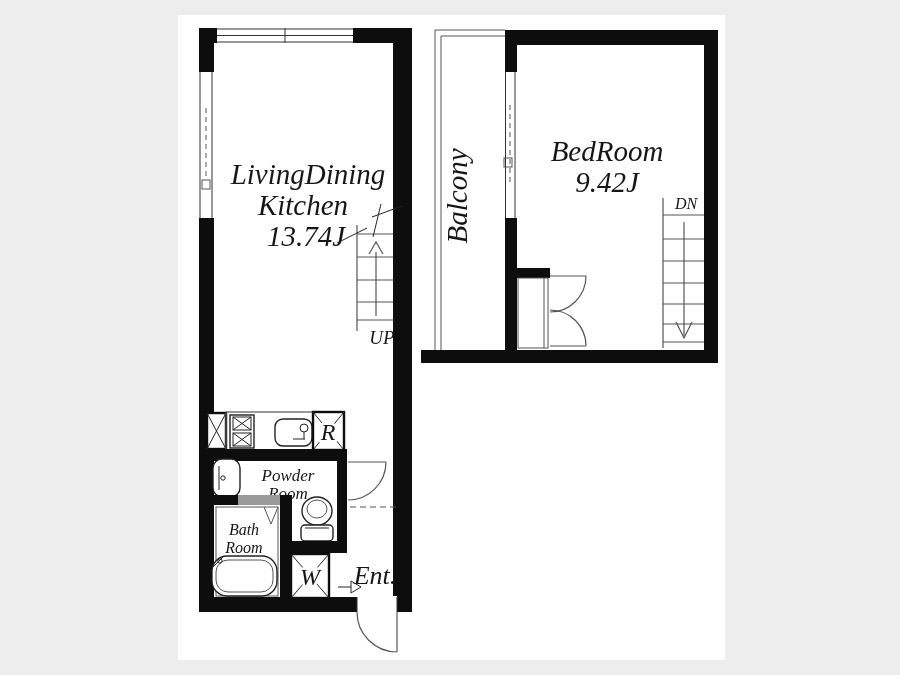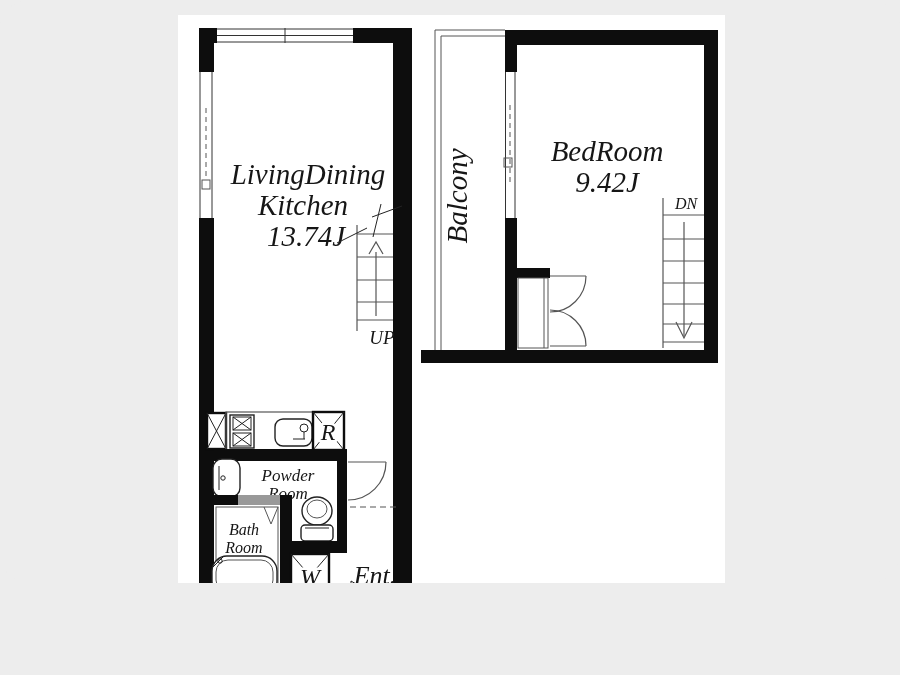--- a/index.html
+++ b/index.html
@@ -1,19 +1,19 @@
 <!DOCTYPE html>
 <html style="--wall: #0d0d0d; --line: #555555; --bg: #ededed; --paper: #ffffff; --gray: #999999; --ink: #161616;"><head>
 <meta charset="utf-8">
 <style>
   :root{
     --wall:#0d0d0d; --line:#555; --bg:#ededed; --paper:#ffffff; --gray:#999; --ink:#161616;
   }
   html,body{margin:0;padding:0;background:var(--bg);}
-  .stage{position:relative;width:900px;height:583px;overflow:hidden;border-radius:29px;}
+  .stage{position:relative;width:900px;height:675px;overflow:hidden;border-radius:29px;}
   svg{display:block;}
   text{font-family:"Liberation Serif", serif;font-style:italic;fill:var(--ink);}
   .t29{font-size:29px;} .t26{font-size:26px;} .t24{font-size:24px;}
   .t19{font-size:19px;} .t17{font-size:17px;} .t16{font-size:16px;}
   .mid{text-anchor:middle;}
   .halo{paint-order:stroke;stroke:#fff;stroke-width:5px;stroke-linejoin:round;}
   .wall{fill:var(--wall);stroke:none;}
   .paperfill{fill:var(--paper);stroke:none;}
   .thin{fill:none;stroke:var(--line);stroke-width:1.2;}
   .thin1{fill:none;stroke:var(--line);stroke-width:1;}

